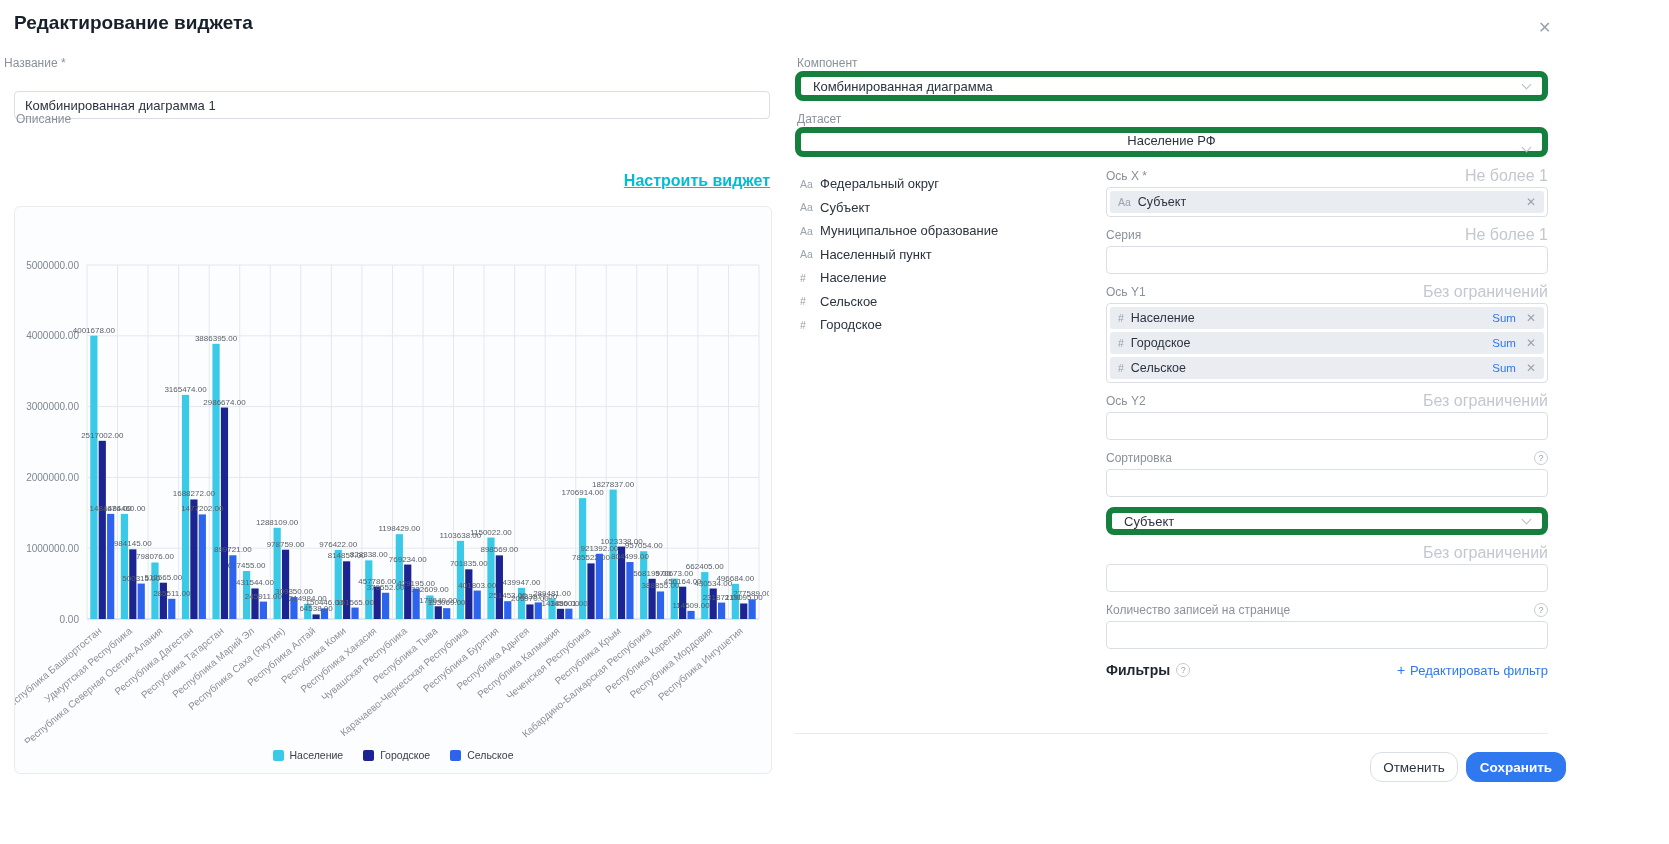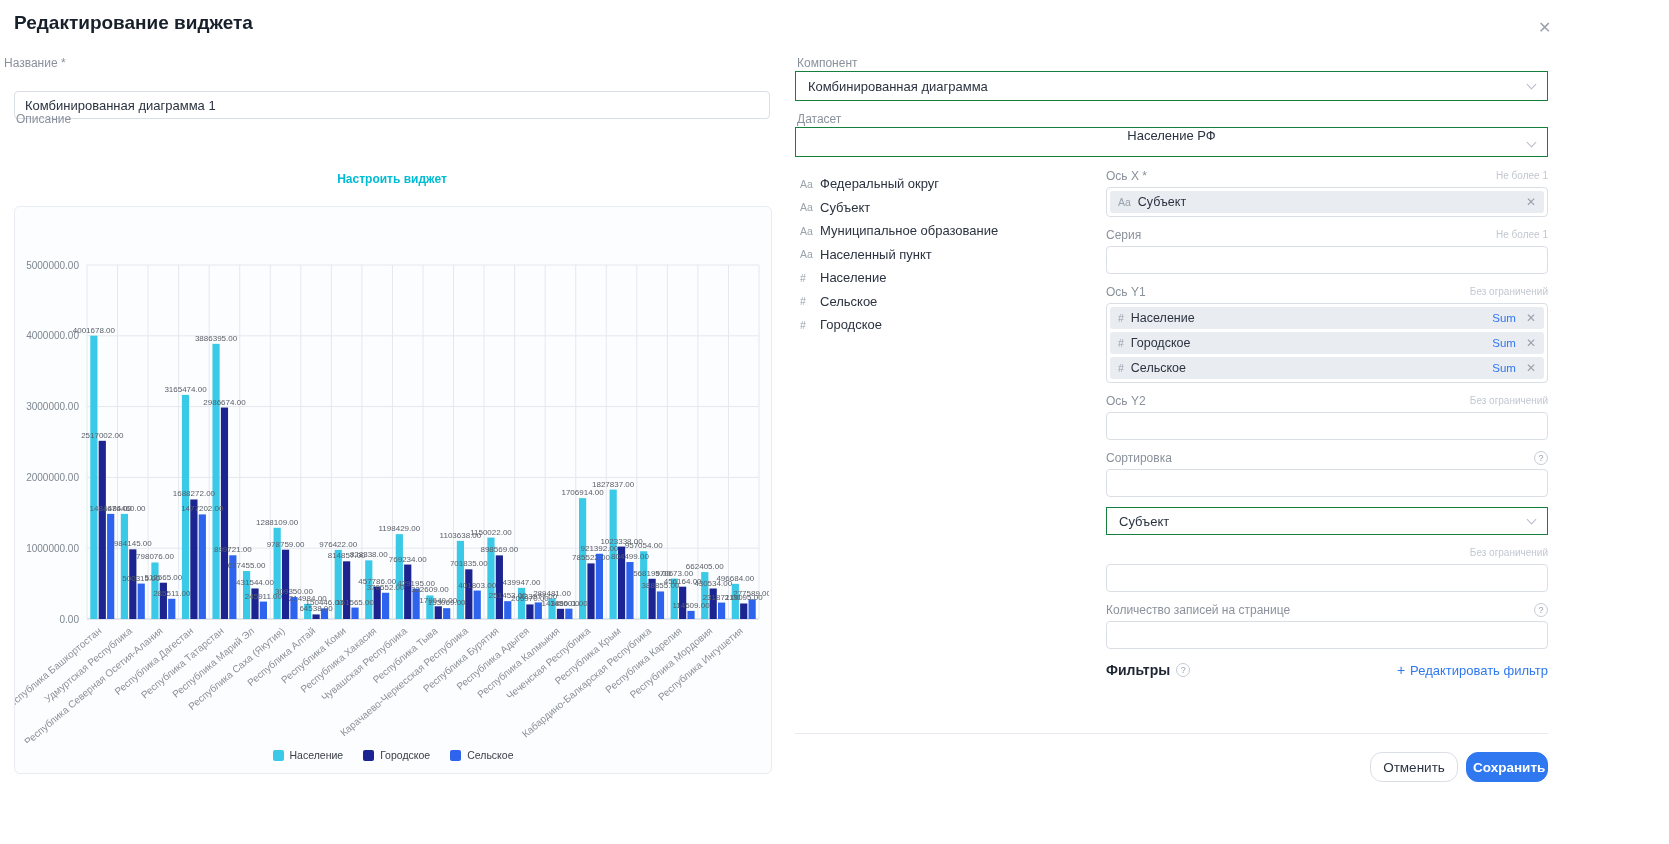--- a/index.html
+++ b/index.html
@@ -11,26 +11,26 @@
   .page-title { position:absolute; left:14px; top:12px; font-size:19px; font-weight:700; color:#17202b; }
   .close-btn { position:absolute; left:1534px; top:16px; background:none; border:none; font-size:16px; color:#9aa2ad; cursor:pointer; padding:4px; line-height:1; }
 
   .fld-label { position:absolute; font-size:12px; color:#8a919c; }
   .text-input {
     position:absolute; height:28px; border:1px solid #dadee5; border-radius:4px;
     font-size:13px; color:#2b3340; padding:0 10px; outline:none; background:#fff;
     font-family:inherit; width:756px;
   }
   .selectbox {
-    position:absolute; height:30px; border:1px solid #15803d; border-radius:0; background:#fff;
+    position:absolute; height:30px; border:6px solid #15803d; border-radius:8px; background:#fff;
     display:flex; align-items:center; padding:0 12px; font-size:13px; color:#2b3340; cursor:pointer;
   }
   .chev { margin-left:auto; width:7px; height:7px; border-right:1.5px solid #b6bcc6; border-bottom:1.5px solid #b6bcc6; transform:rotate(45deg); margin-top:-4px; }
 
-  .configure-link { position:absolute; left:14px; top:172px; width:756px; text-align:center; font-size:12px; font-weight:600; color:#00BCD4; cursor:pointer; }
+  .configure-link { position:absolute; left:14px; top:172px; width:756px; text-align:right; font-size:16px; font-weight:600; color:#00BCD4; cursor:pointer;text-decoration:underline; }
 
   .chart-panel {
     position:absolute; left:14px; top:206px; width:758px; height:568px;
     border:1px solid #e8ebf0; border-radius:6px; background:#fcfdfe; overflow:hidden;
     display:flex; flex-direction:column; padding-top:2px;
   }
   #chart svg { display:block; overflow:hidden; }
   .legend { display:flex; justify-content:center; align-items:center; gap:20px; height:24px; }
   .lg-item { display:inline-flex; align-items:center; gap:6px; cursor:pointer; }
   .lg-swatch { width:11px; height:11px; border-radius:2px; display:inline-block; }
@@ -38,42 +38,42 @@
 
   
   .fields-list { position:absolute; left:800px; top:172px; width:290px; }
   .field-item { display:flex; align-items:center; height:23.5px; font-size:13px; color:#2b3340; cursor:grab; }
   .field-item .ficon { width:20px; color:#9aa2ad; font-size:10.5px; flex:none; }
 
   .config-col { position:absolute; left:1106px; top:168px; width:442px; }
   .cfg-group { margin-bottom:10px; }
   .cfg-row { display:flex; justify-content:space-between; align-items:center; height:15px; margin-bottom:4px; }
   .cfg-label { font-size:12px; color:#8a919c; }
-  .cfg-hint { font-size:10px; color:#c2c7d0; }
+  .cfg-hint { font-size:16px; color:#c2c7d0; }
   .cfg-input { width:100%; height:28px; border:1px solid #dadee5; border-radius:4px; background:#fff; outline:none; font-family:inherit; font-size:13px; padding:0 10px; color:#2b3340; }
   .chip-box { border:1px solid #dadee5; border-radius:4px; padding:3px; background:#fff; }
   .chip { display:flex; align-items:center; background:#e9ecf1; border-radius:3px; height:22px; padding:0 8px; font-size:12.5px; color:#2b3340; }
   .chip + .chip { margin-top:3px; }
   .chip .ficon { color:#9aa2ad; font-size:10.5px; margin-right:7px; }
   .chip .agg { margin-left:auto; color:#2F78F0; font-size:11.5px; cursor:pointer; }
   .chip .x { color:#9aa2ad; margin-left:10px; cursor:pointer; font-size:12px; }
   .chip .ml-auto { margin-left:auto; }
 
   .help { width:14px; height:14px; border-radius:50%; border:1px solid #c6cbd4; color:#9aa2ad; font-size:9px; display:inline-flex; align-items:center; justify-content:center; cursor:pointer; flex:none; }
 
   .filters-row { display:flex; align-items:center; height:22px; margin-top:2px; }
   .filters-label { font-size:14px; font-weight:600; color:#1f2633; margin-right:6px; }
   .edit-filter { margin-left:auto; color:#2F78F0; font-size:13px; cursor:pointer; display:inline-flex; align-items:center; gap:5px; }
   .edit-filter .plus { font-size:14px; }
 
   .divider { position:absolute; left:795px; top:733px; width:753px; height:1px; background:#e7eaf0; }
 
   .btn { position:absolute; top:752px; height:30px; border-radius:12px; font-size:13.5px; font-family:inherit; cursor:pointer; }
   .btn-cancel { left:1370px; width:88px; background:#fff; border:1px solid #dadee5; color:#2b3340; }
-  .btn-save { left:1466px; width:82px; background:#2F78F0; border:1px solid #2F78F0; color:#fff; font-weight:600; }
+  .btn-save { left:1466px; width:100px; background:#2F78F0; border:1px solid #2F78F0; color:#fff; font-weight:600; }
 </style>
 </head>
 <body>
 
 <div class="page">
 
   <div class="page-title">Редактирование виджета</div>
   <button class="close-btn">✕</button>
 
   <span class="fld-label" style="left:4px; top:56px;">Название *</span>

